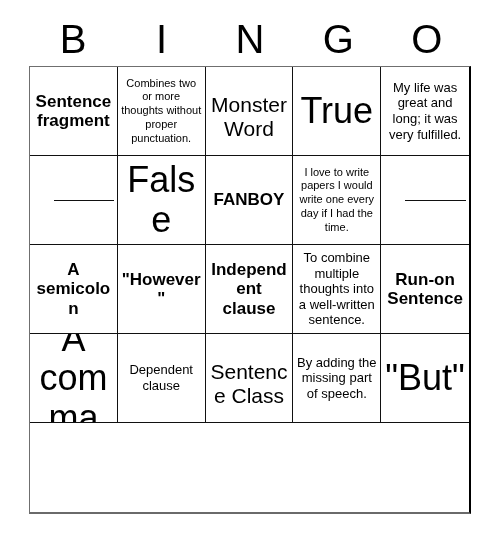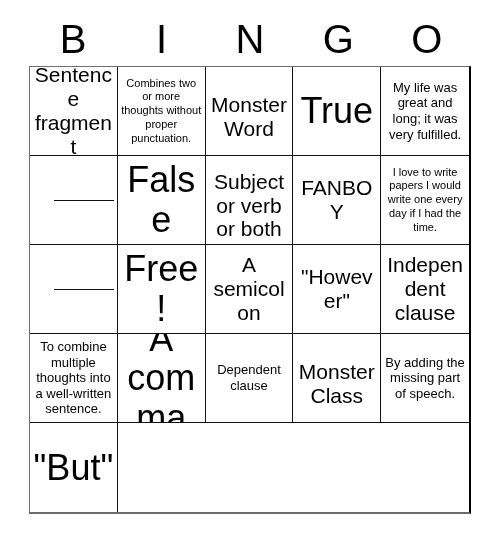--- a/index.html
+++ b/index.html
@@ -79,21 +79,21 @@
   .cell-text {
     display: block;
     width: 100%;
     line-height: 1.13;
     word-wrap: break-word;
   }
 
   
   .fs-xl  { font-size: 36px; line-height: 1.1; }
   .fs-lg  { font-size: 21px; line-height: 1.12; margin-top: 11px; }
-  .fs-md  { font-size: 21px; line-height: 1.14; }
+  .fs-md  { font-size: 17px; line-height: 1.14; font-weight: bold; }
   .fs-sm  { font-size: 13px; line-height: 1.2; }
   .fs-xs  { font-size: 11px; line-height: 1.25; }
 
   
   .blank-line {
     display: block;
     width: 74%;
     height: 0;
     border-bottom: 1px solid #111111;
   }
@@ -127,54 +127,51 @@
       <div class="cell">
         <span class="cell-text fs-sm">My life was great and long; it was very fulfilled.</span>
       </div>
       <div class="cell">
         <span class="blank-line"></span>
       </div>
       <div class="cell">
         <span class="cell-text fs-xl">False</span>
       </div>
       <div class="cell">
-        <span class="cell-text fs-lg">Subject or verb or both</span>
-      </div>
-      <div class="cell">
         <span class="cell-text fs-md">FANBOY</span>
       </div>
       <div class="cell">
         <span class="cell-text fs-xs">I love to write papers I would write one every day if I had the time.</span>
       </div>
       <div class="cell">
         <span class="blank-line"></span>
-      </div>
-      <div class="cell">
-        <span class="cell-text fs-xl">Free!</span>
       </div>
       <div class="cell">
         <span class="cell-text fs-md">A semicolon</span>
       </div>
       <div class="cell">
         <span class="cell-text fs-md">"However"</span>
       </div>
       <div class="cell">
         <span class="cell-text fs-md">Independent clause</span>
       </div>
       <div class="cell">
         <span class="cell-text fs-sm">To combine multiple thoughts into a well-written sentence.</span>
       </div>
       <div class="cell">
+        <span class="cell-text fs-md">Run-on Sentence</span>
+      </div>
+      <div class="cell">
         <span class="cell-text fs-xl">A comma</span>
       </div>
       <div class="cell">
         <span class="cell-text fs-sm">Dependent clause</span>
       </div>
       <div class="cell">
-        <span class="cell-text fs-lg">Monster Class</span>
+        <span class="cell-text fs-lg">Sentence Class</span>
       </div>
       <div class="cell">
         <span class="cell-text fs-sm">By adding the missing part of speech.</span>
       </div>
       <div class="cell">
         <span class="cell-text fs-xl">"But"</span>
       </div>
     </div>
 
 </div>

